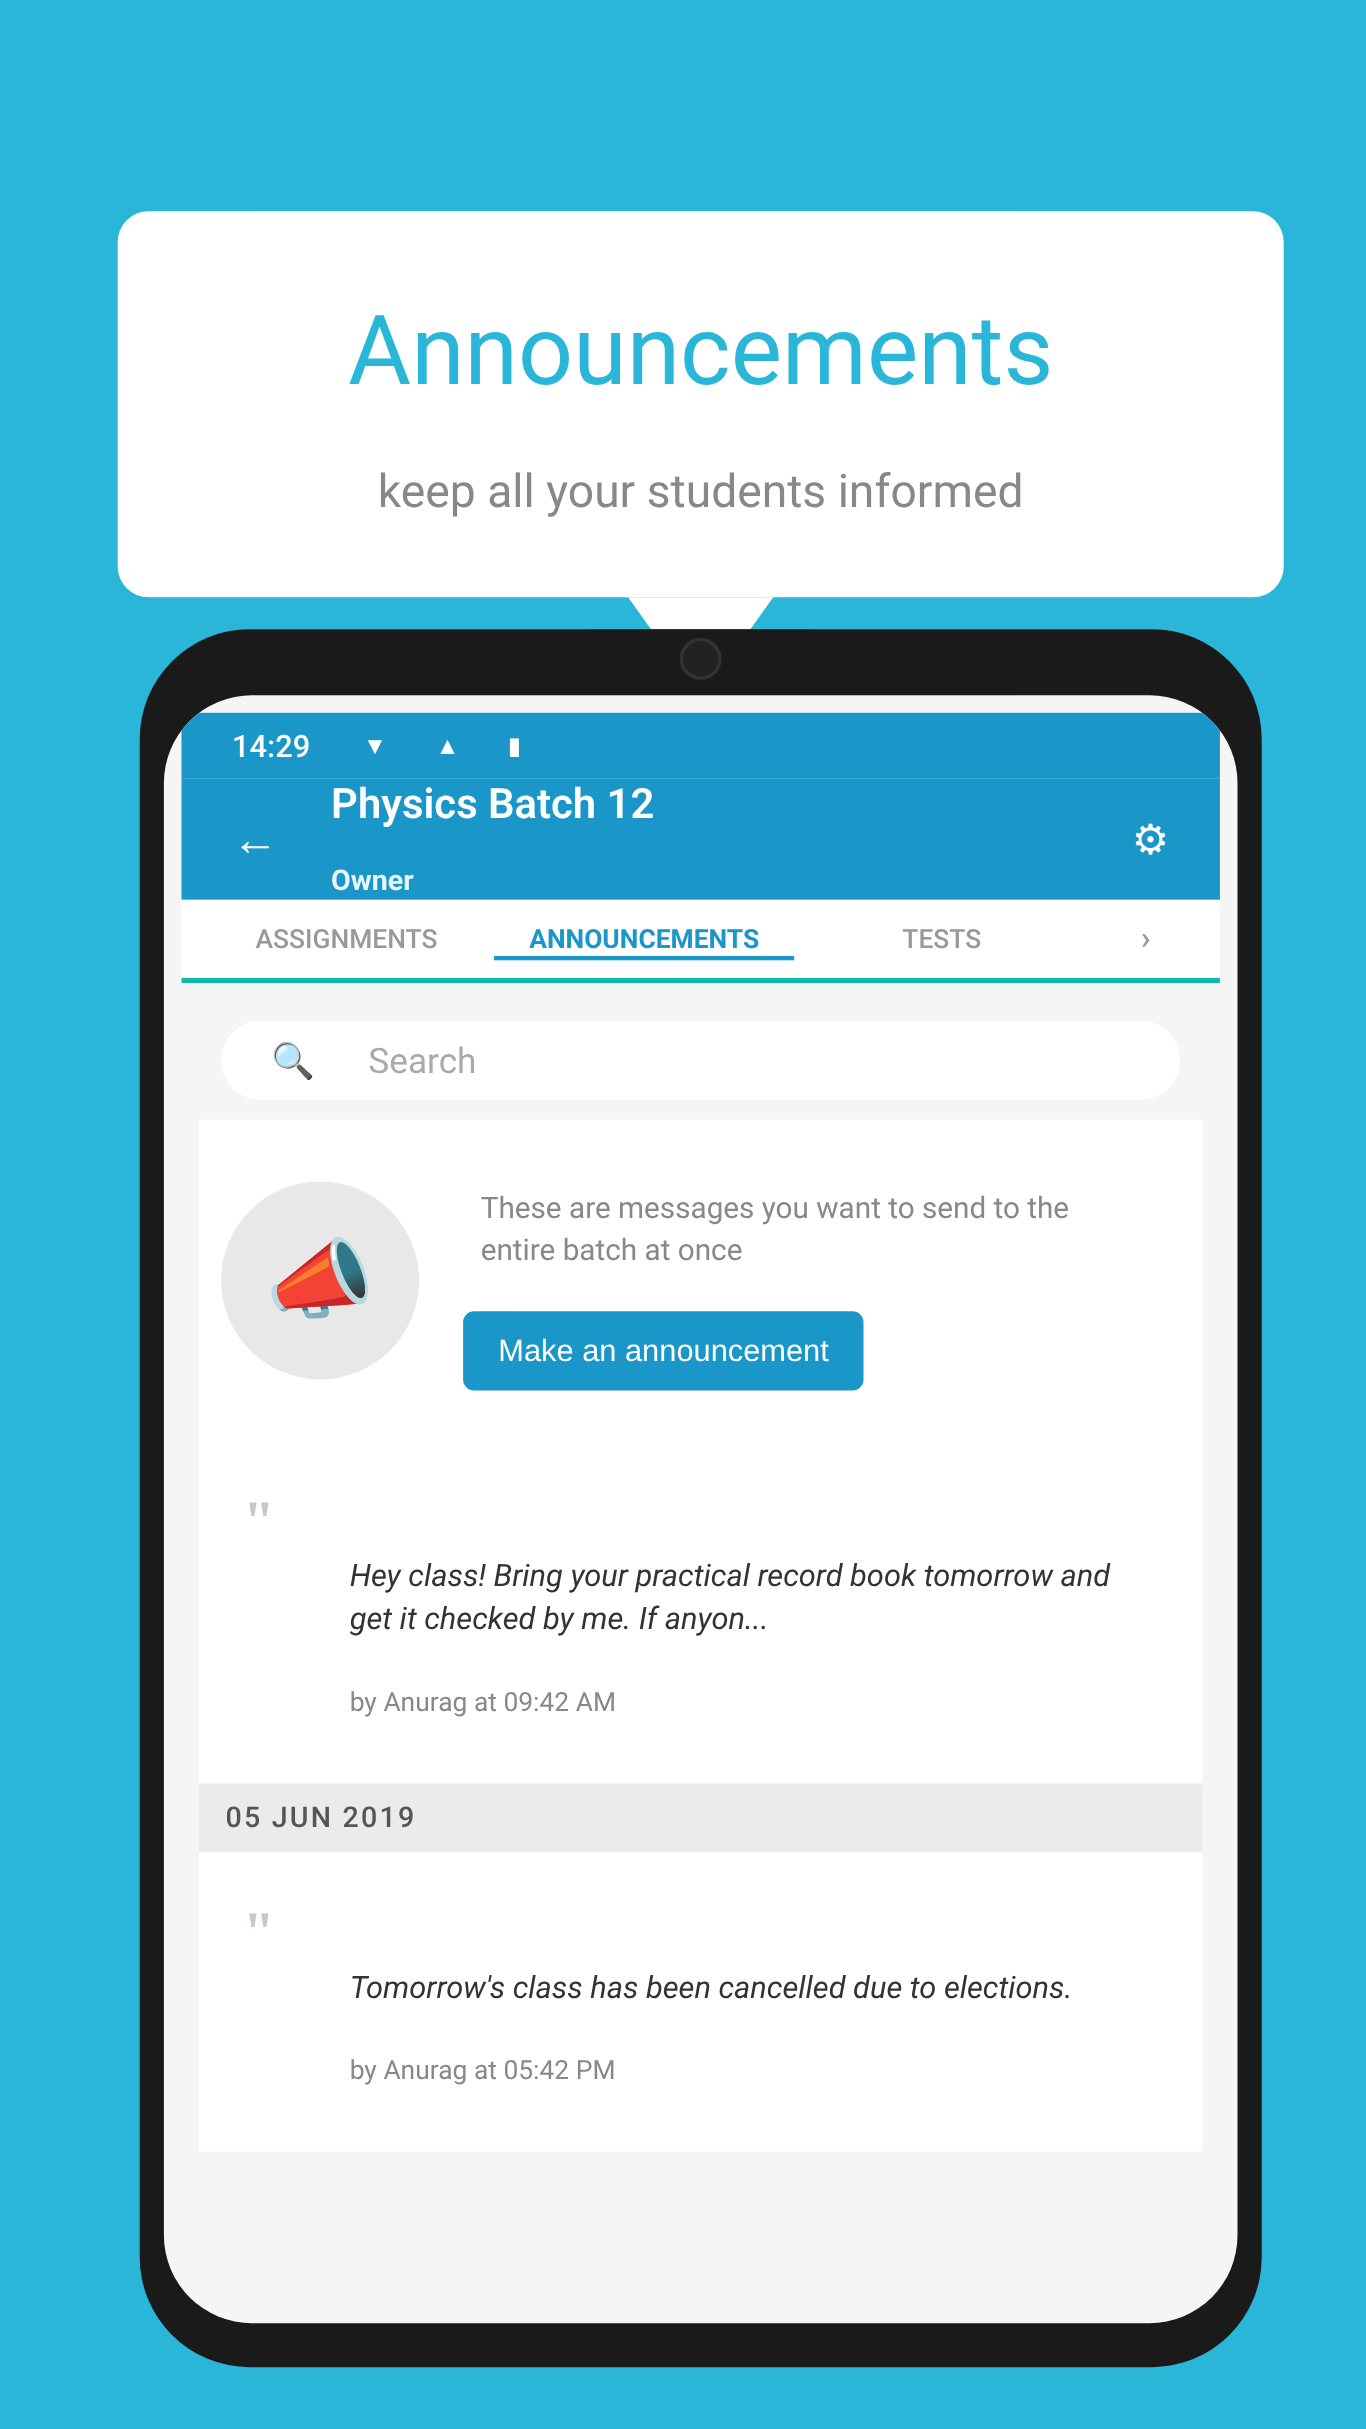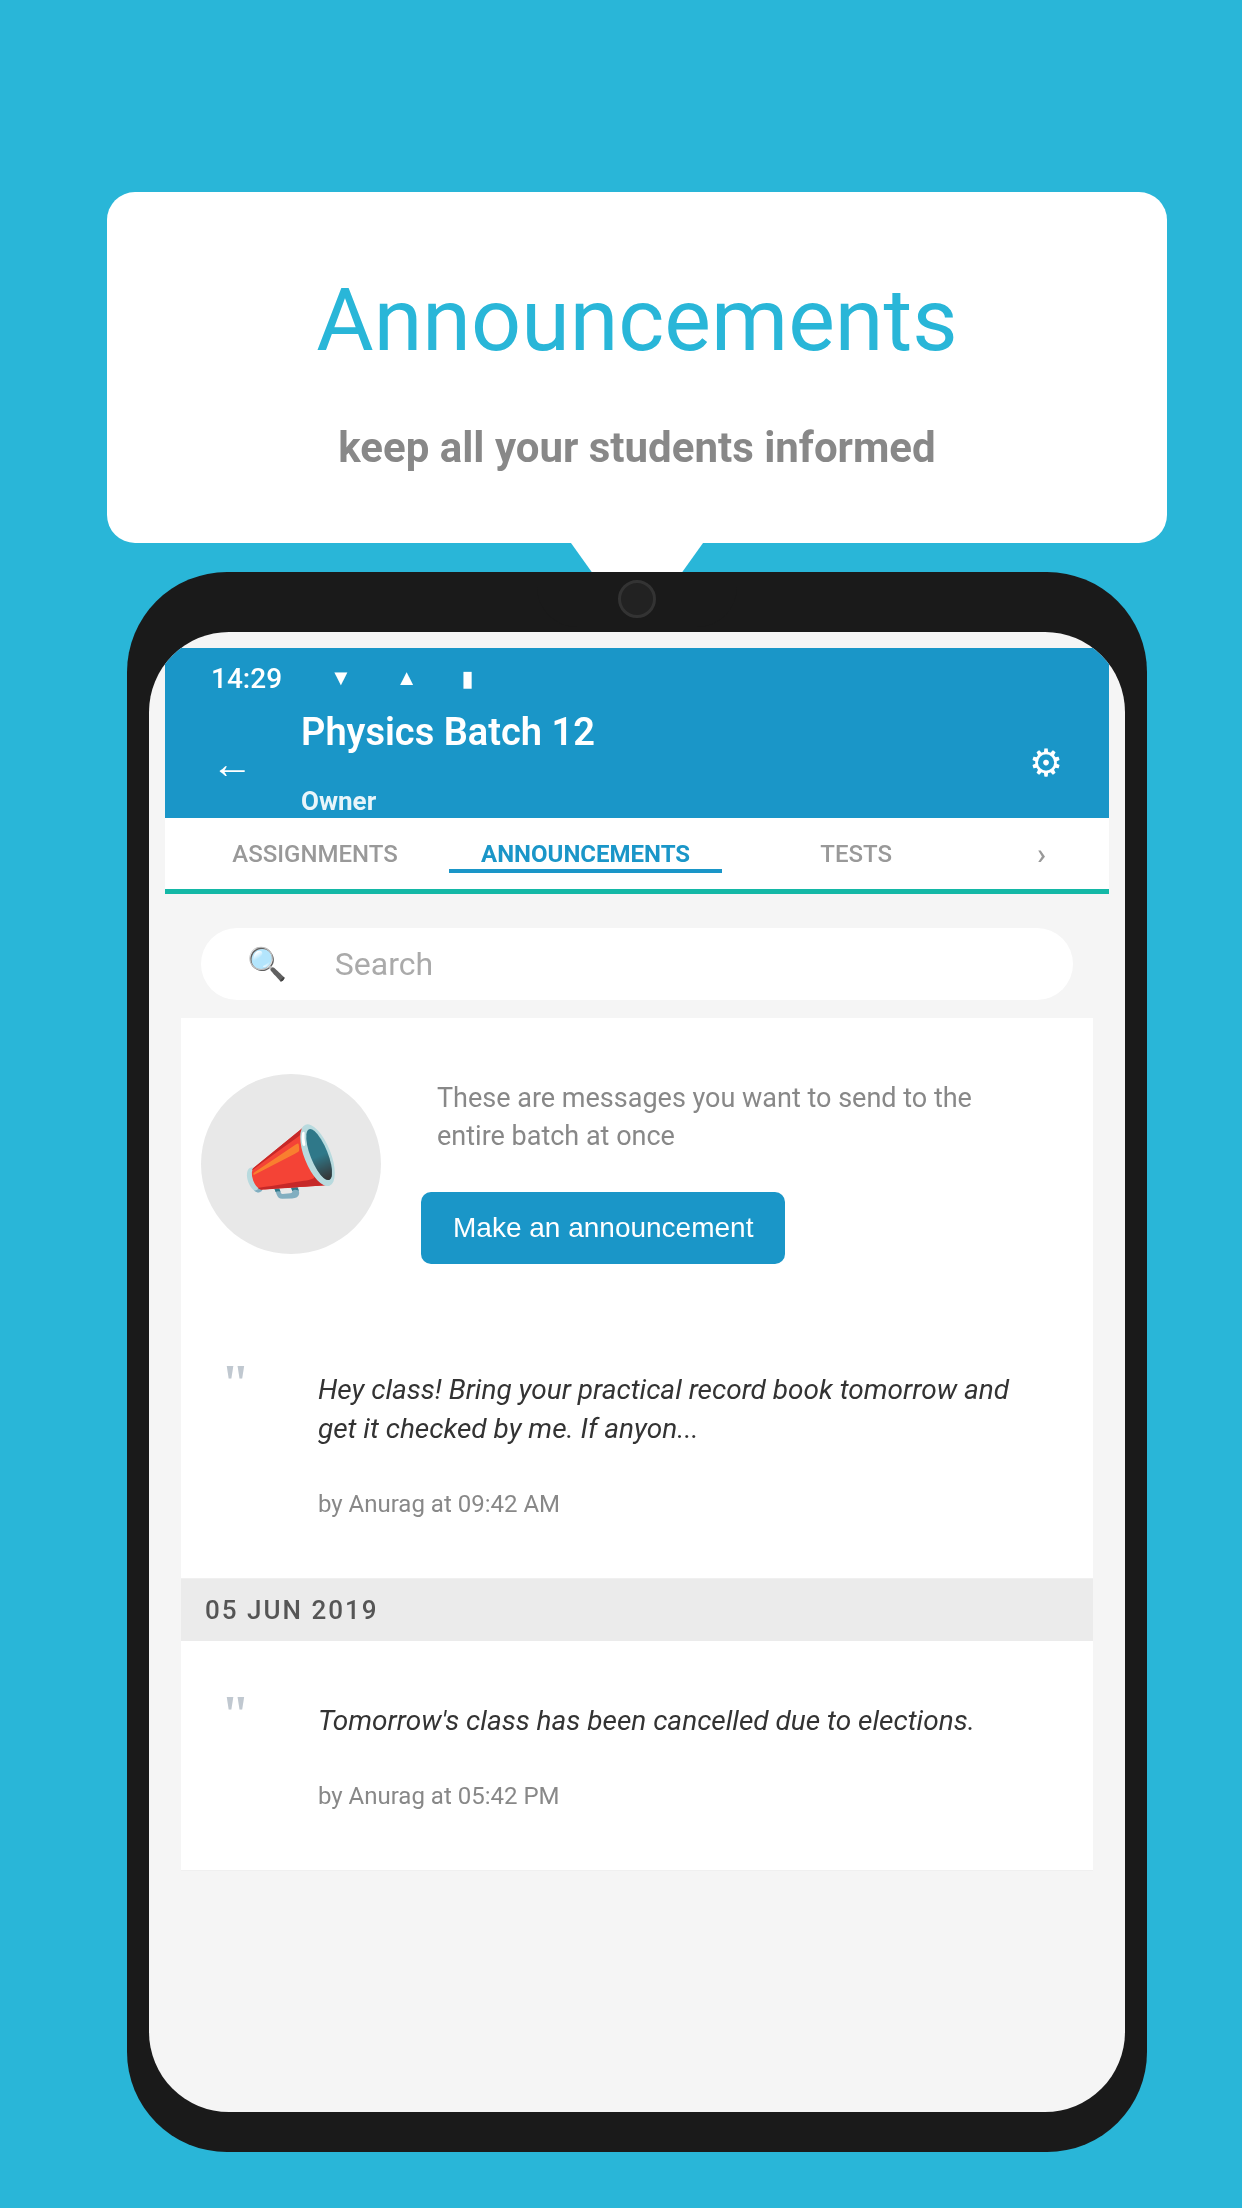--- a/index.html
+++ b/index.html
@@ -36,21 +36,21 @@
     .speech-bubble-title {
       color: #29b6d8;
       font-size: 88px;
       font-weight: 400;
       margin-bottom: 20px;
     }
 
     .speech-bubble-subtitle {
       color: #888;
       font-size: 42px;
-      font-weight: 700;
+      font-weight: 400;
     }
 
     .speech-bubble-arrow {
       width: 0;
       height: 0;
       border-left: 50px solid transparent;
       border-right: 50px solid transparent;
       border-top: 70px solid white;
       margin-top: 0;
     }
@@ -300,20 +300,21 @@
       color: #c0c8d0;
       font-size: 52px;
       font-weight: 900;
       line-height: 1;
       font-family: Georgia, serif;
       margin-top: 4px;
     }
 
     .announcement-text {
       flex: 1;
+      margin-top: 43px;
     }
 
     .announcement-message {
       color: #333;
       font-size: 28px;
       font-style: italic;
       line-height: 1.4;
       margin-bottom: 10px;
     }
 

